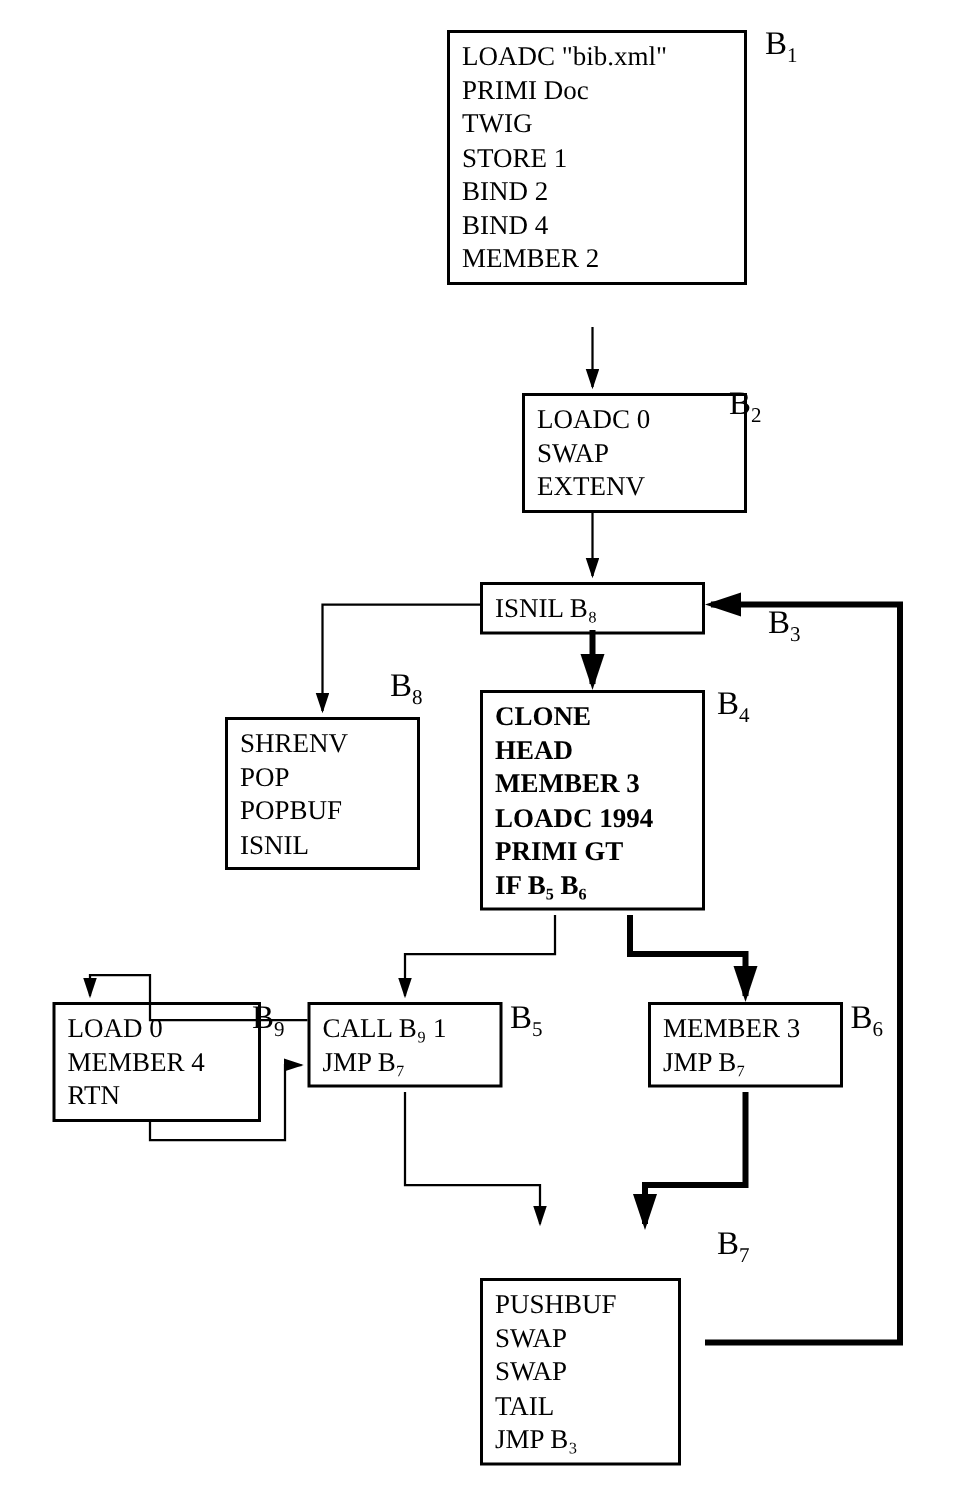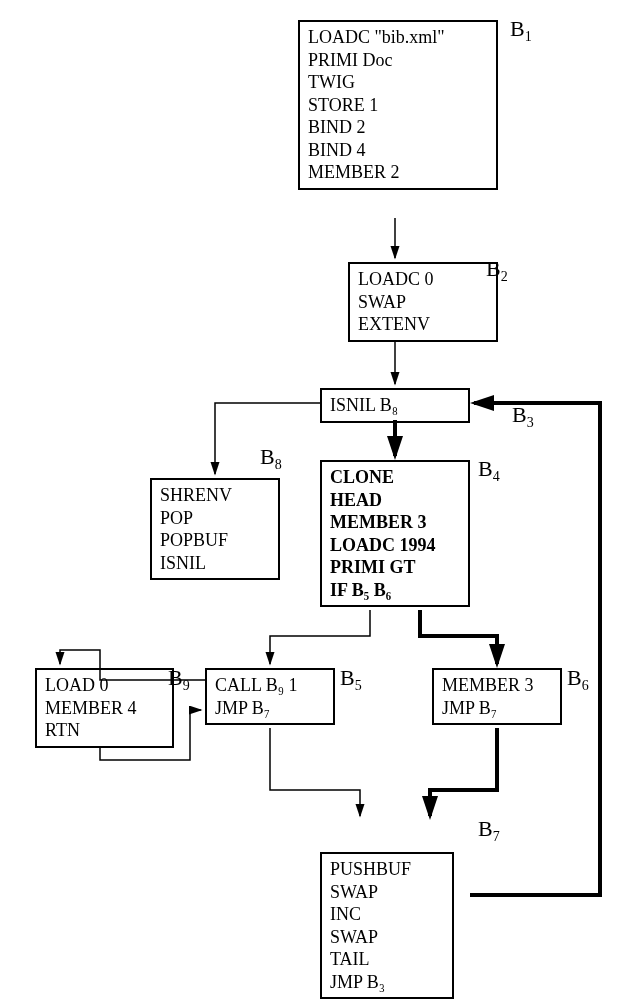--- a/index.html
+++ b/index.html
@@ -69,21 +69,20 @@
 
 <div class="block" style="left:432px; top:668px; width:130px;">
   <div>MEMBER 3</div>
   <div>JMP B₇</div>
 </div>
 <div class="label" style="left:567px; top:665px;"><span>B</span><sub>6</sub></div>
 
 <div class="block" style="left:320px; top:820px; width:134px;margin-top:32px;">
   <div>PUSHBUF</div>
   <div>SWAP</div>
-  <div>INC</div>
   <div>SWAP</div>
   <div>TAIL</div>
   <div>JMP B₃</div>
 </div>
 <div class="label" style="left:478px; top:816px;"><span>B</span><sub>7</sub></div>
 
 <svg>
   <defs>
     <marker id="arrow" markerWidth="10" markerHeight="10" refX="8" refY="3" orient="auto" markerUnits="strokeWidth">
       <path d="M0,0 L0,6 L9,3 z" fill="#000"></path>

